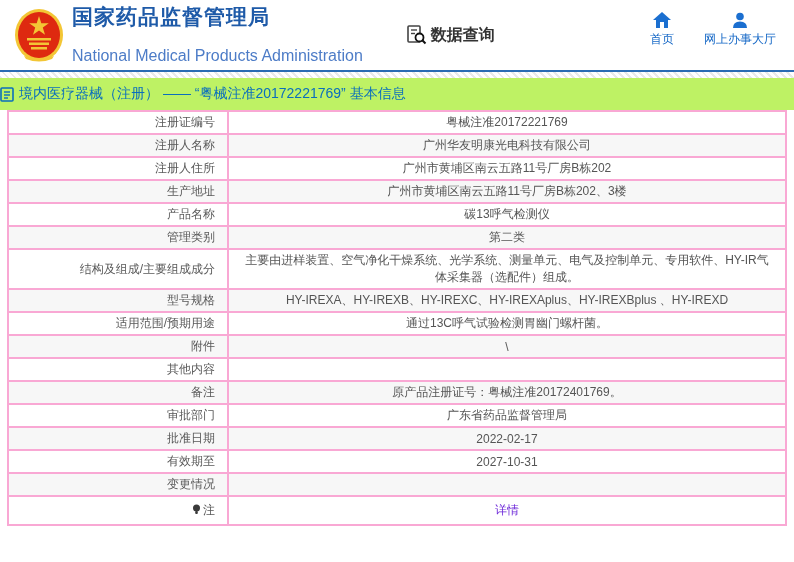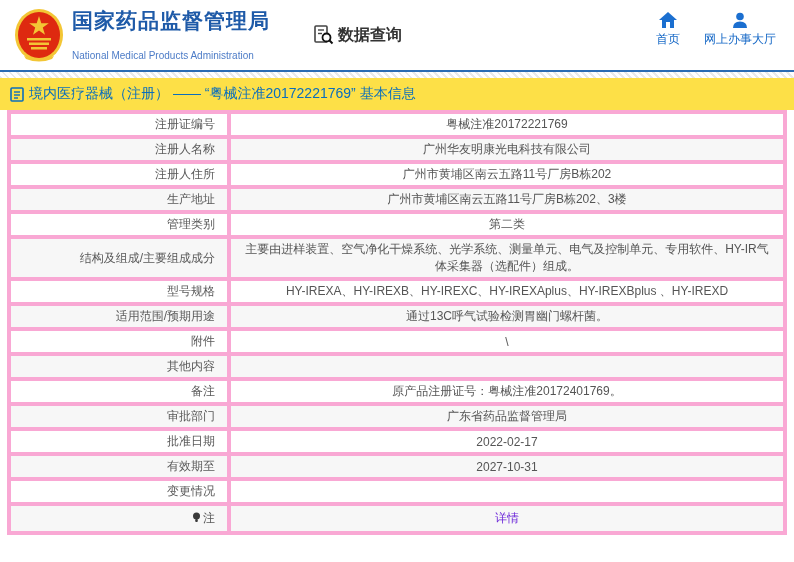--- a/index.html
+++ b/index.html
@@ -5,37 +5,37 @@
   * { margin:0; padding:0; box-sizing:border-box; }
   html,body { width:794px; height:562px; background:#fff; overflow:hidden;
               font-family:"Liberation Sans","DejaVu Sans",sans-serif; }
 
   
   .header { height:70px; display:flex; align-items:center; position:relative; background:#fff; }
   .logo-area { display:flex; align-items:center; margin-left:14px; }
   .emblem { width:50px; height:54px; }
   .title-block { margin-left:8px; }
   .site-title { font-size:21px; font-weight:bold; color:#1e5aa8; letter-spacing:1px; line-height:1.15; }
-  .site-subtitle { font-size:10px; color:#4d7cc7; margin-top:17px; }
+  .site-subtitle { font-size:16px; color:#4d7cc7; margin-top:17px; }
   .data-query { display:flex; align-items:flex-end; margin-left:42px; cursor:pointer; }
   .data-query span { font-size:16px; color:#333; font-weight:bold; margin-left:4px; }
-  .header-nav { position:absolute; right:18px; top:12px; display:flex; gap:24px; }
+  .header-nav { position:absolute; right:18px; top:12px; display:flex; gap:30px; }
   .nav-item { display:flex; flex-direction:column; align-items:center; color:#1467c6; cursor:pointer; text-decoration:none; }
   .nav-item .nav-label { font-size:12px; margin-top:3px; color:#1467c6; }
 
   
   .blue-line { height:2px; background:#2b6cb3; }
   .stripe-band { height:6px;
      background:repeating-linear-gradient(45deg,#e9e9e9 0 2px,#ffffff 2px 5px); }
-  .breadcrumb-bar { height:32px; background:#fde047; display:flex; align-items:center; padding-left:10px; }
+  .breadcrumb-bar { height:32px; background:#bef264; display:flex; align-items:center; padding-left:0; }
   .breadcrumb-bar .bc-text { font-size:14px; color:#0a6ebd; margin-left:5px; }
 
   
   .info-table { width:780px; margin:0 7px; border-collapse:collapse; table-layout:fixed; }
-  .info-table td { border:4px solid #f9a8d4; font-size:12px; color:#555;
+  .info-table td { border:2px solid #f9a8d4; font-size:12px; color:#555;
                    height:23px; padding:2px 12px; vertical-align:middle; }
   .info-table td.lbl { width:220px; text-align:right; color:#595959; }
   .info-table td.val { text-align:center; color:#555; }
   .info-table tr:nth-child(even) td { background:#f7f7f7; }
   .info-table tr:nth-child(odd) td { background:#ffffff; }
   .info-table tr.tall td { height:29px; }
   .val a, .val .link { color:#6d28d9; text-decoration:none; cursor:pointer; }
   .lbl-icon { display:inline-block; vertical-align:-1px; margin-right:2px; }
 </style>
 </head>
@@ -111,20 +111,24 @@
       </tr>
       <tr>
         <td class="lbl"><span>注册人住所</span></td>
         <td class="val">广州市黄埔区南云五路11号厂房B栋202</td>
       </tr>
       <tr>
         <td class="lbl"><span>生产地址</span></td>
         <td class="val">广州市黄埔区南云五路11号厂房B栋202、3楼</td>
       </tr>
       <tr>
+        <td class="lbl"><span>产品名称</span></td>
+        <td class="val">碳13呼气检测仪</td>
+      </tr>
+      <tr>
         <td class="lbl"><span>管理类别</span></td>
         <td class="val">第二类</td>
       </tr>
       <tr>
         <td class="lbl"><span>结构及组成/主要组成成分</span></td>
         <td class="val">主要由进样装置、空气净化干燥系统、光学系统、测量单元、电气及控制单元、专用软件、HY-IR气体采集器（选配件）组成。</td>
       </tr>
       <tr>
         <td class="lbl"><span>型号规格</span></td>
         <td class="val">HY-IREXA、HY-IREXB、HY-IREXC、HY-IREXAplus、HY-IREXBplus 、HY-IREXD</td>

